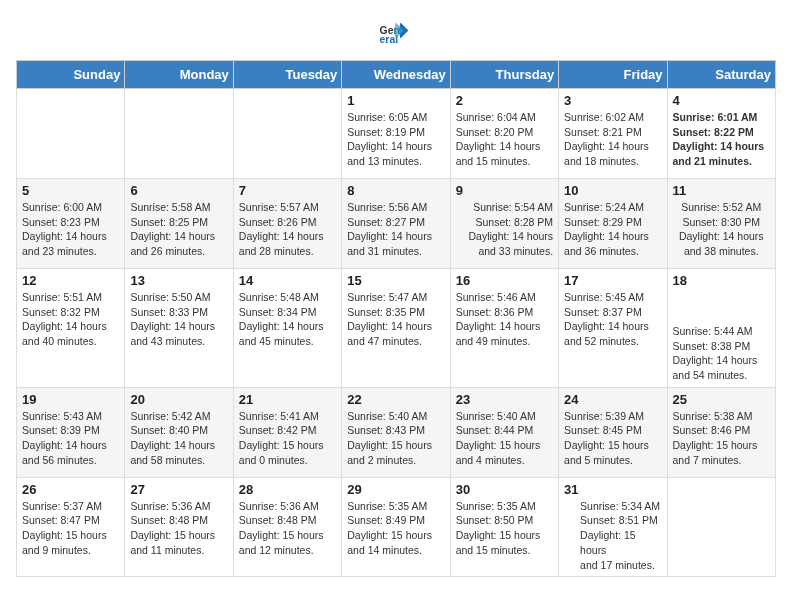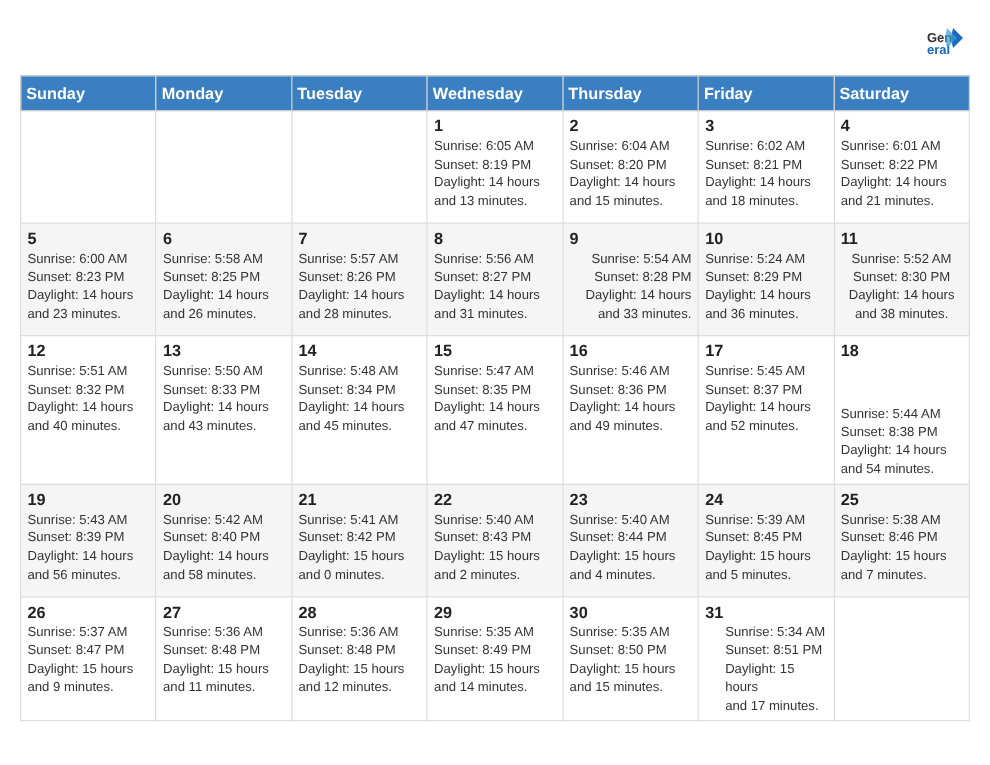--- a/index.html
+++ b/index.html
@@ -5,21 +5,21 @@
     * { box-sizing: border-box; margin: 0; padding: 0; }
     body {
       font-family: Arial, sans-serif;
       background: #fff;
       width: 792px;
       min-height: 612px;
       padding: 16px;
     }
     .header {
       display: flex;
-      justify-content: flex-end;
+      justify-content: center;
       align-items: flex-start;
       margin-bottom: 12px;
     }
     .logo {
       display: flex;
       align-items: center;
       gap: 0;
     }
     .logo-text {
       display: flex;
@@ -49,21 +49,21 @@
     }
     .calendar {
       width: 100%;
       border-collapse: collapse;
       font-size: 11px;
     }
     .calendar th {
       background-color: #3a7fc1;
       color: #fff;
       padding: 6px 4px;
-      text-align: left;
+      text-align: right;
       font-size: 13px;
       font-weight: bold;
       border: 1px solid #ccc;
     }
     .calendar td {
       vertical-align: top;
       border: 1px solid #ddd;
       padding: 4px 5px;
       width: 108px;
       height: 90px;
@@ -143,21 +143,21 @@
         </td>
         <td>
           <span class="day-number">3</span>
           <div class="day-info" style="white-space: pre-line;">Sunrise: 6:02 AM
 Sunset: 8:21 PM
 Daylight: 14 hours
 and 18 minutes.</div>
         </td>
         <td>
           <span class="day-number">4</span>
-          <div class="day-info" style="white-space: pre-line;">Sunrise: 6:01 AM
+          <div class="day-info" style="white-space: pre-line; font-weight: bold;">Sunrise: 6:01 AM
 Sunset: 8:22 PM
 Daylight: 14 hours
 and 21 minutes.</div>
         </td>
       </tr>
       <tr>
         <td>
           <span class="day-number">5</span>
           <div class="day-info" style="white-space: pre-line;">Sunrise: 6:00 AM
 Sunset: 8:23 PM

